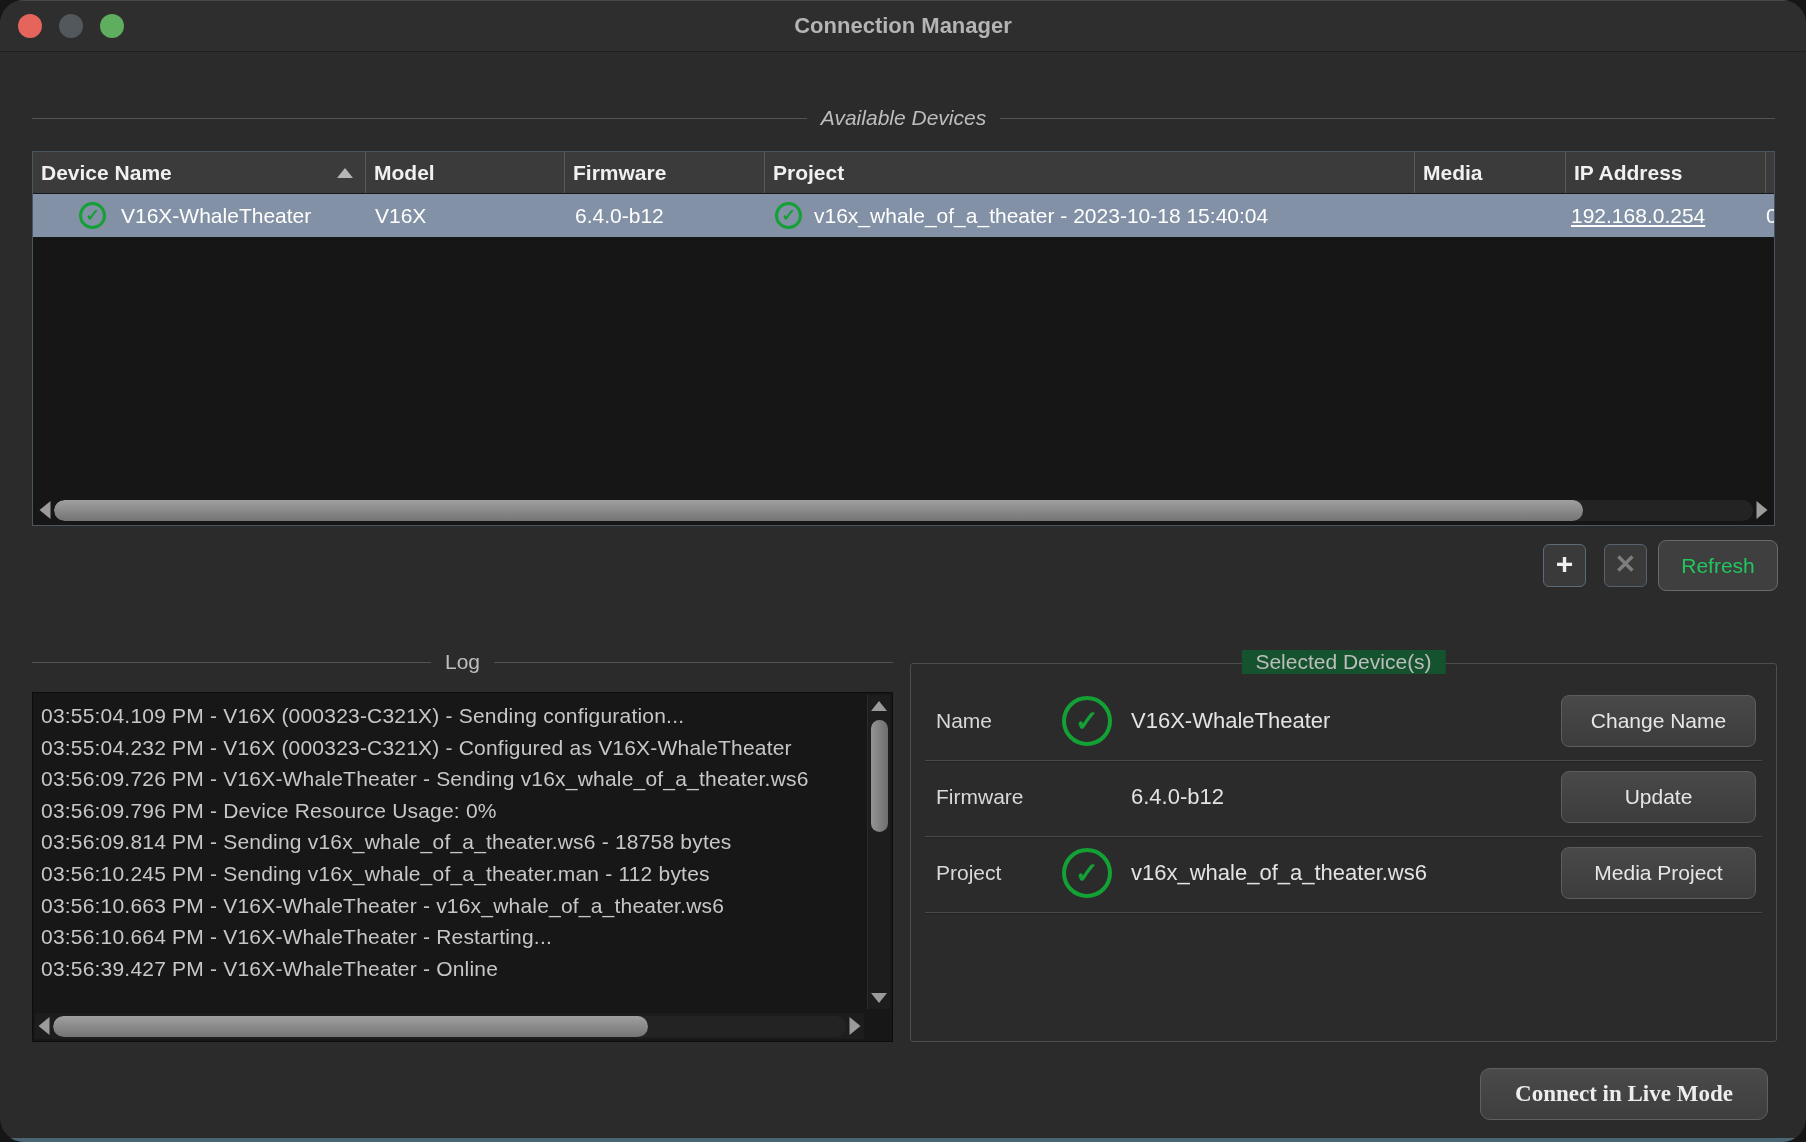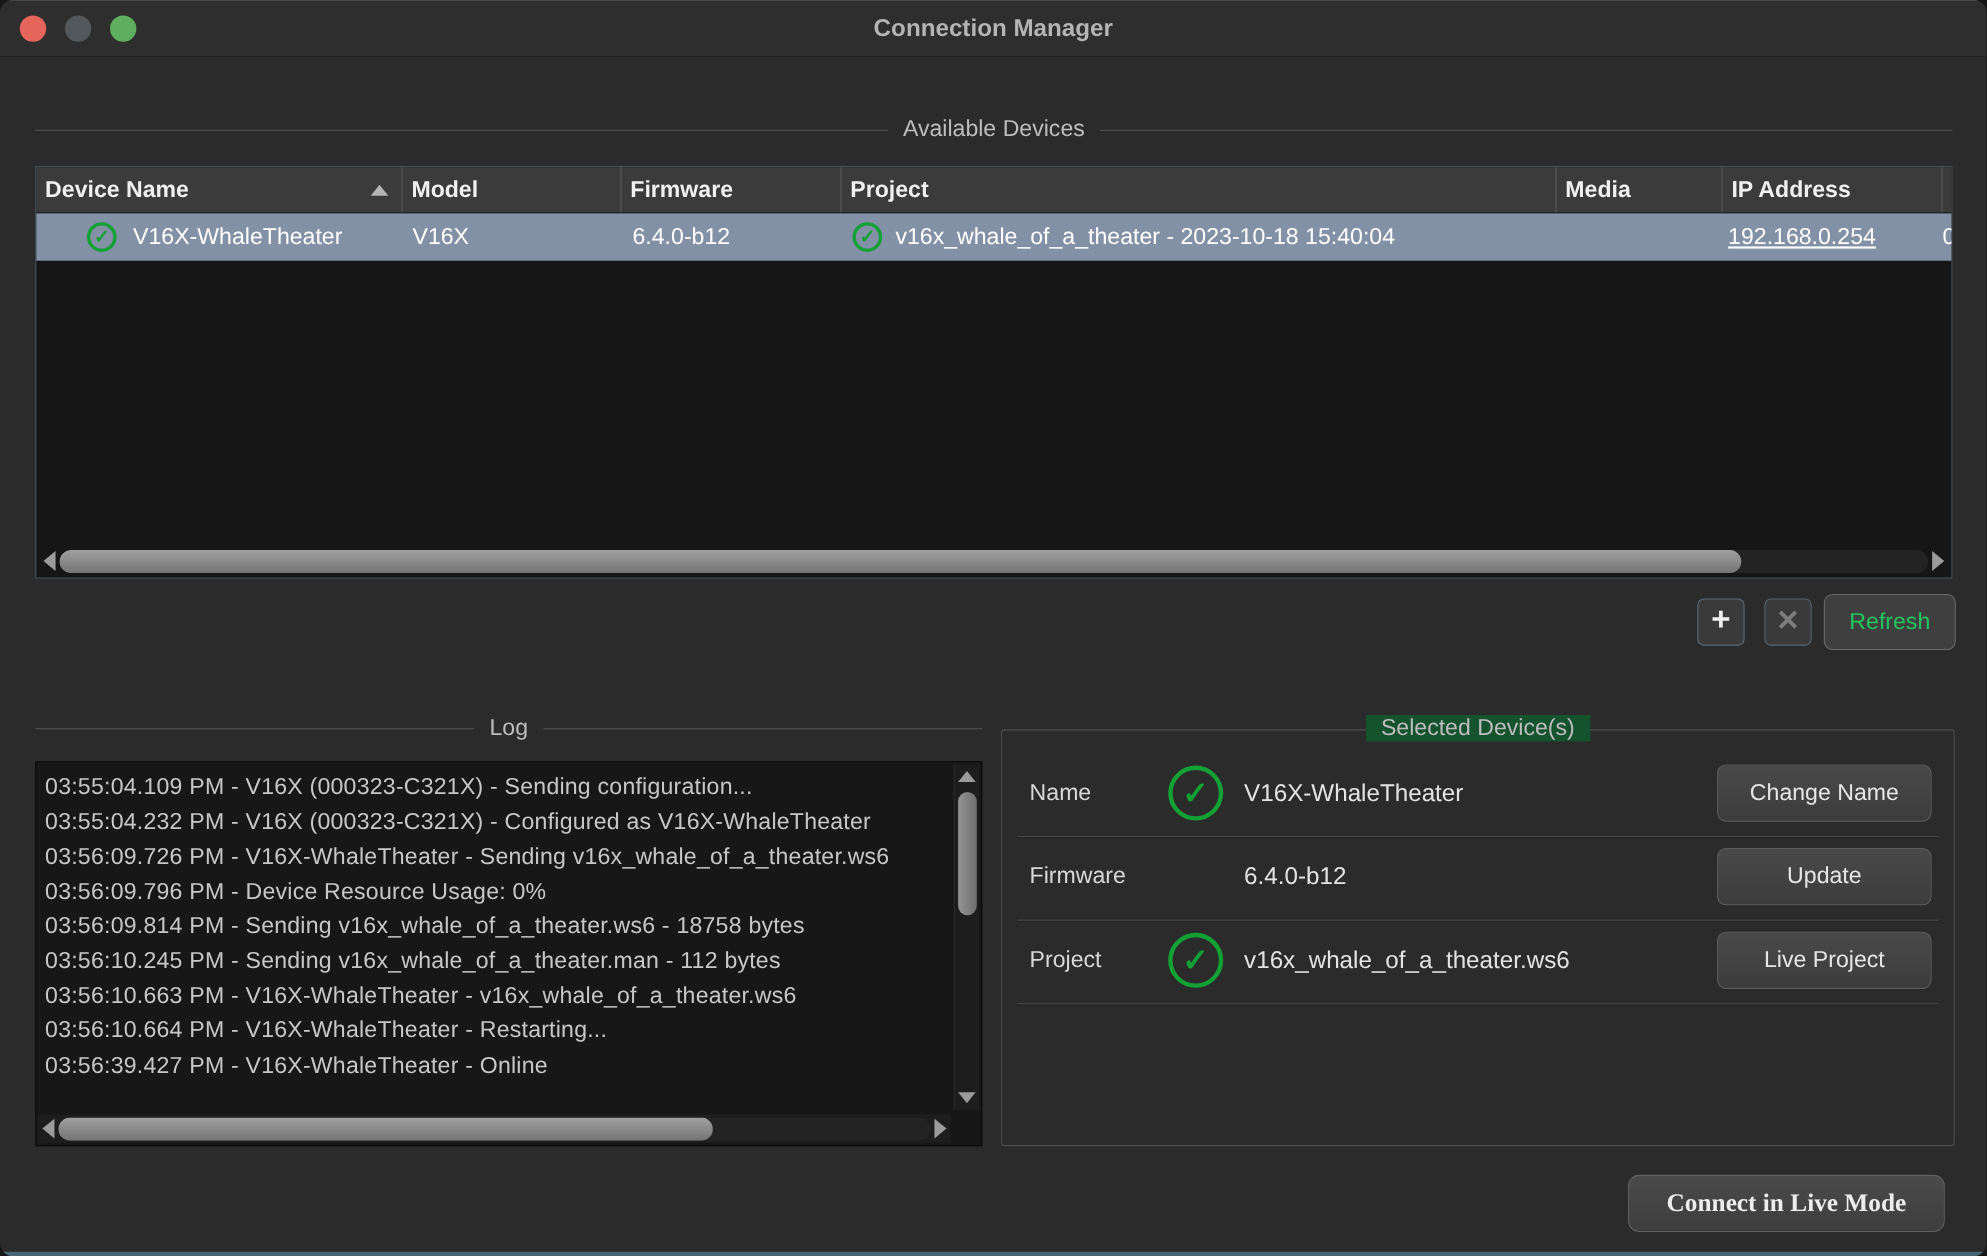--- a/index.html
+++ b/index.html
@@ -1,21 +1,21 @@
 <!DOCTYPE html>
 <html><head>
 <meta charset="utf-8">
 <style>
   * { box-sizing: border-box; }
   html,body { margin:0; padding:0; background:#161616; }
   body { font-family:"Liberation Sans", sans-serif; }
 
   .window {
     position:relative; width:1806px; height:1142px;
-    background:#2b2b2b; border-radius:12px; overflow:hidden;
+    background:#2b2b2b; border-radius:24px; overflow:hidden;
   }
   .bottom-edge { position:absolute; left:0; right:0; bottom:0; height:4px; background:#4a6574; }
 
   
   .titlebar {
     position:absolute; top:0; left:0; right:0; height:52px;
     background:#2e2e2e; border-bottom:1px solid #1f1f1f;
     box-shadow: inset 0 1px 0 #474747;
   }
   .lights { position:absolute; left:18px; top:0; height:52px; display:flex; align-items:center; gap:17px; }
@@ -25,21 +25,21 @@
   .light.green { background:#5fae5f; }
   .win-title {
     position:absolute; left:0; right:0; top:0; height:52px; line-height:52px;
     text-align:center; color:#b4b4b4; font-size:22px; font-weight:bold;
   }
 
   
   .group-head { position:absolute; display:flex; align-items:center; gap:14px;
     color:#bdbdbd; font-size:21px; }
   .group-head .gl { flex:1; height:1px; background:#525252; }
-  .gh-devices { left:32px; top:106px; width:1743px; }
+  .gh-devices { left:32px; top:106px; width:1743px;font-style:italic; }
   .gh-log     { left:32px; top:650px; width:861px; }
 
   
   .table {
     position:absolute; left:32px; top:151px; width:1743px; height:375px;
     background:#161616; border:1px solid #4a565f;
   }
   .thead { display:flex; height:42px; background:#3b3b3b; border-bottom:1px solid #181818; }
   .th {
     position:relative; padding-left:8px; line-height:41px; font-weight:bold;
@@ -275,21 +275,21 @@
       <span class="slabel">Firmware</span>
       <span class="svalue">6.4.0-b12</span>
       <button class="abtn">Update</button>
     </div>
     <div class="sdiv sdiv-2"></div>
 
     <div class="srow srow-3">
       <span class="slabel">Project</span>
       <span class="sicon check big">✓</span>
       <span class="svalue">v16x_whale_of_a_theater.ws6</span>
-      <button class="abtn">Live Project</button>
+      <button class="abtn">Media Project</button>
     </div>
     <div class="sdiv sdiv-3"></div>
   </div>
 
   <button class="connect">Connect in Live Mode</button>
 
   <div class="bottom-edge"></div>
 </div>
 
 </body></html>

